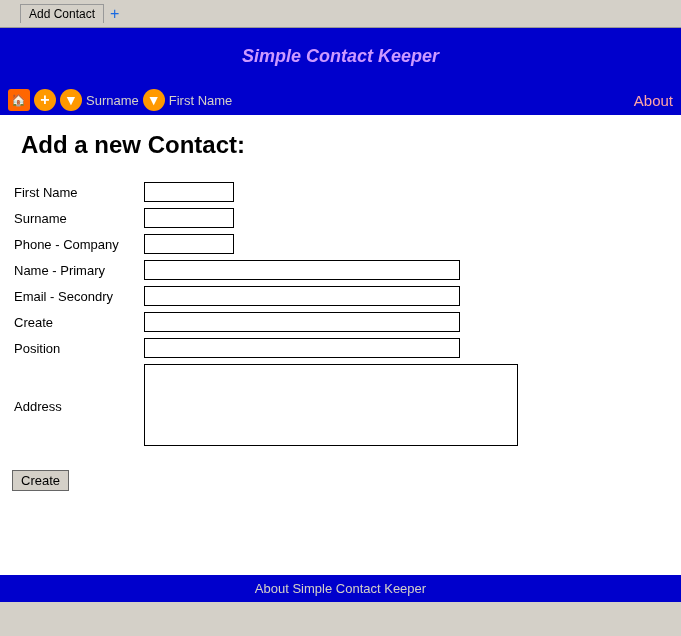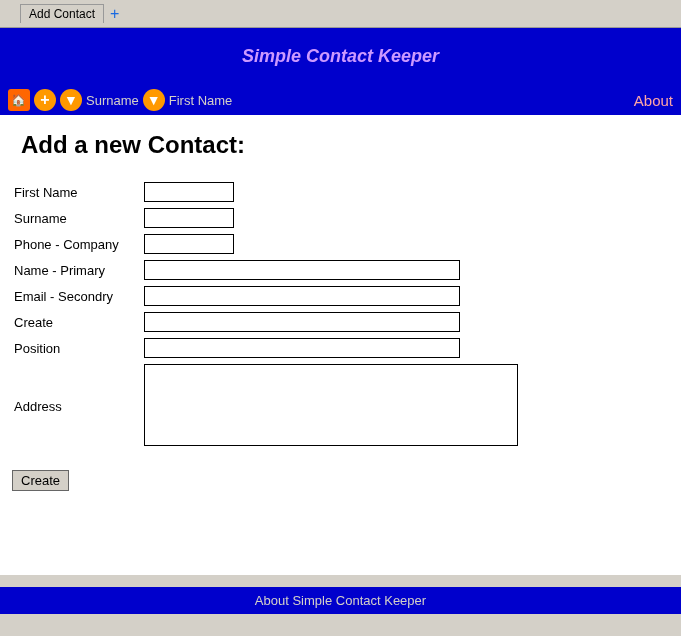--- a/index.html
+++ b/index.html
@@ -139,21 +139,20 @@
       cursor: pointer;
     }
 
     
     .footer {
       background: #0000cc;
       color: #d4d0c8;
       text-align: center;
       padding: 6px 0;
       font-size: 13px;
-      margin-top: 12px;
     }
   </style>
 </head>
 <body>
 
 <div class="title-bar">
   <div class="title-bar-tab">
     <span>Add Contact</span>
   </div>
   <span class="title-bar-new-tab">+</span>

